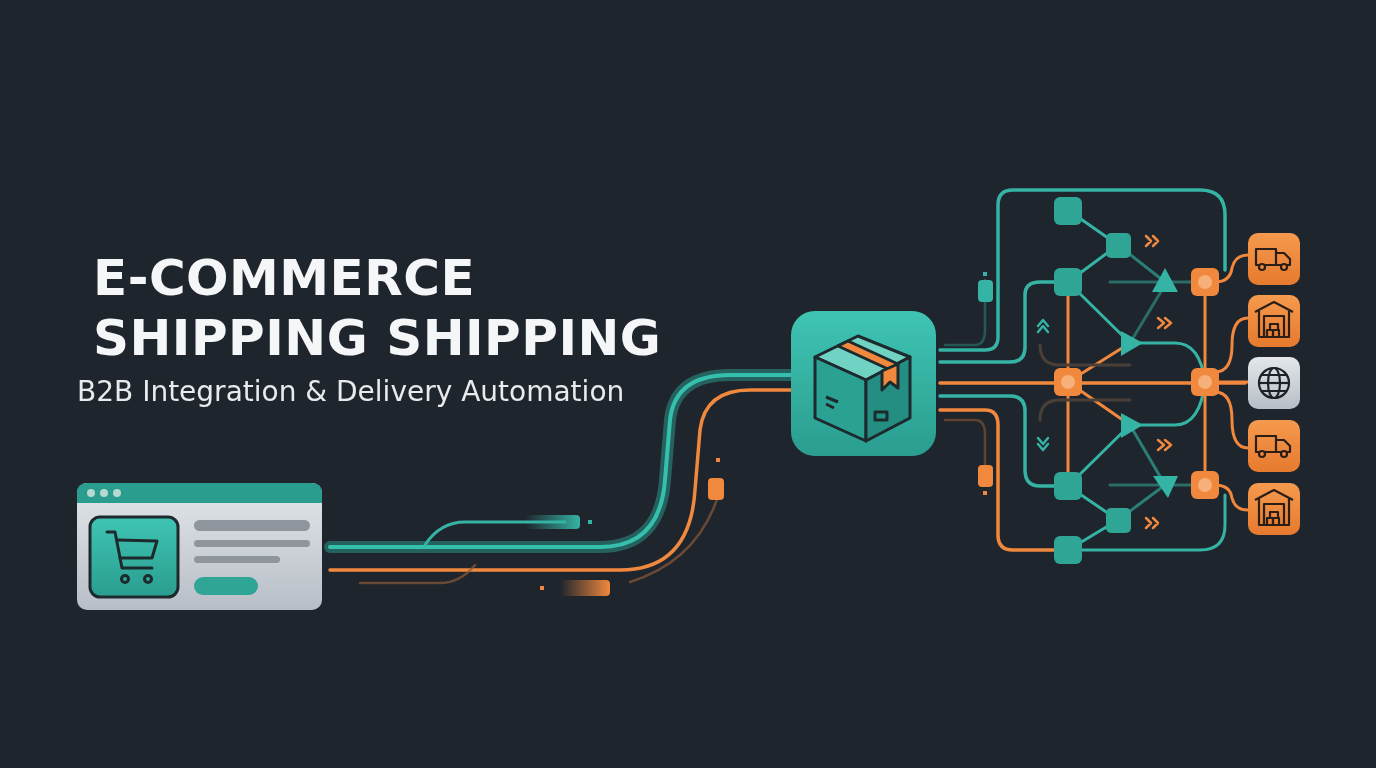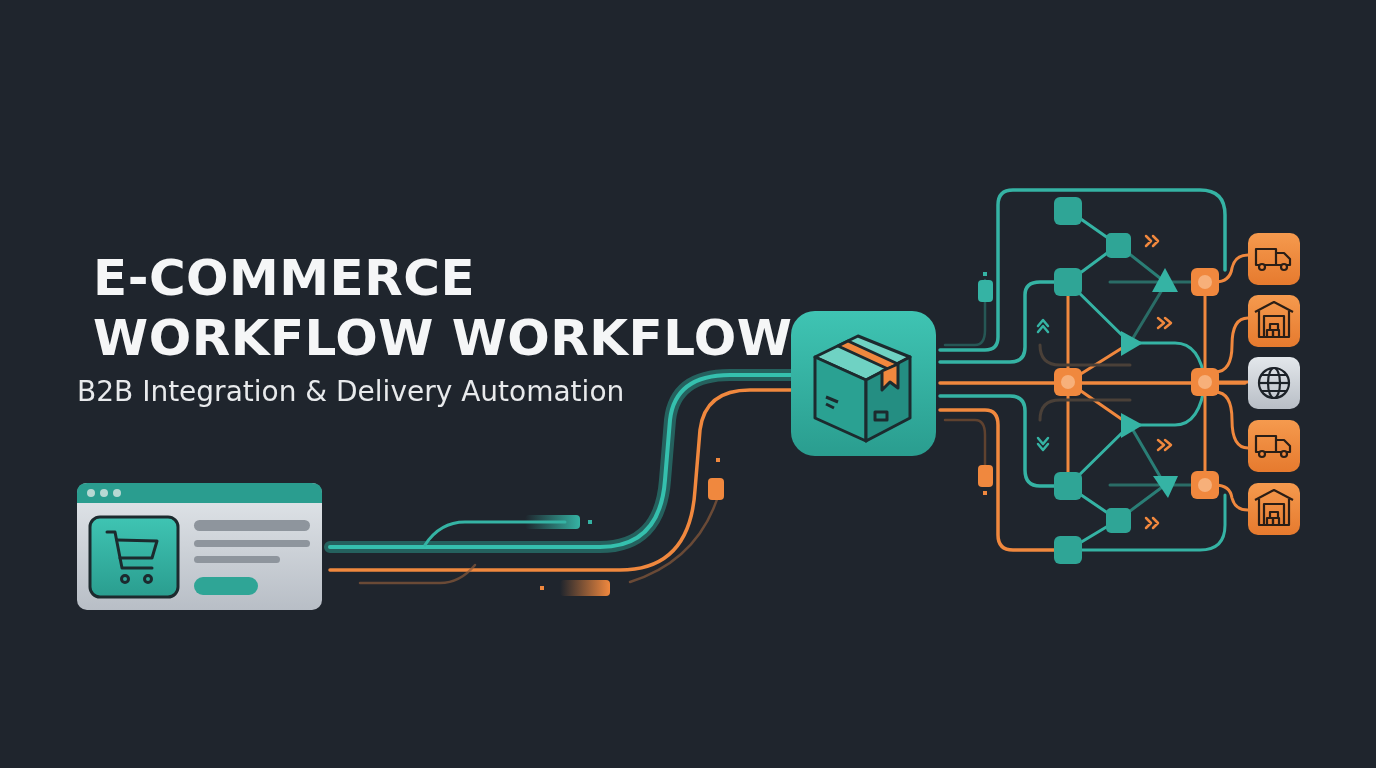--- a/index.html
+++ b/index.html
@@ -6,21 +6,21 @@
   body { width:1376px; height:768px; background:#1f252d; overflow:hidden; position:relative; font-family:"Liberation Sans", sans-serif; }
   .title { position:absolute; left:77px; top:232px; color:#f5f6f7; font-family:"DejaVu Sans", sans-serif; font-weight:bold; font-size:50px; line-height:60px; letter-spacing:0.5px; margin:16px; }
   .subtitle { position:absolute; left:77px; top:372px; color:#e8eaec; font-family:"DejaVu Sans", sans-serif; font-size:28px; line-height:40px; margin:0; font-weight:normal; }
   svg.scene { position:absolute; left:0; top:0; }
 </style>
 </head>
 <body>
 
 <h1 class="title">
   <span>E-COMMERCE</span><br>
-  <span>WORKFLOW WORKFLOW</span>
+  <span>SHIPPING SHIPPING</span>
 </h1>
 <h2 class="subtitle">B2B Integration &amp; Delivery Automation</h2>
 
 <svg class="scene" width="1376" height="768" viewBox="0 0 1376 768">
   <defs>
     <linearGradient id="tealGrad" x1="0" y1="0" x2="0" y2="1">
       <stop offset="0" stop-color="#3fc4b3"></stop>
         <stop offset="1" stop-color="#2a9d8f"></stop>
     </linearGradient>
     <linearGradient id="orGrad" x1="0" y1="0" x2="0" y2="1">

